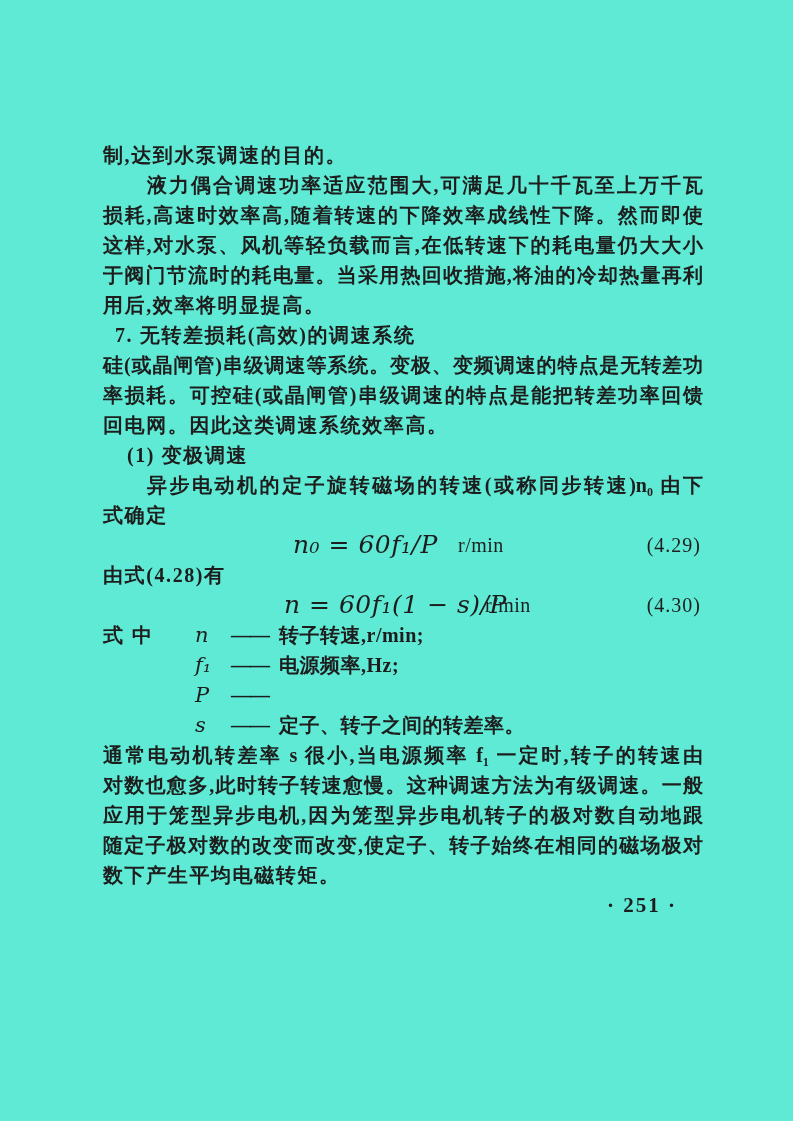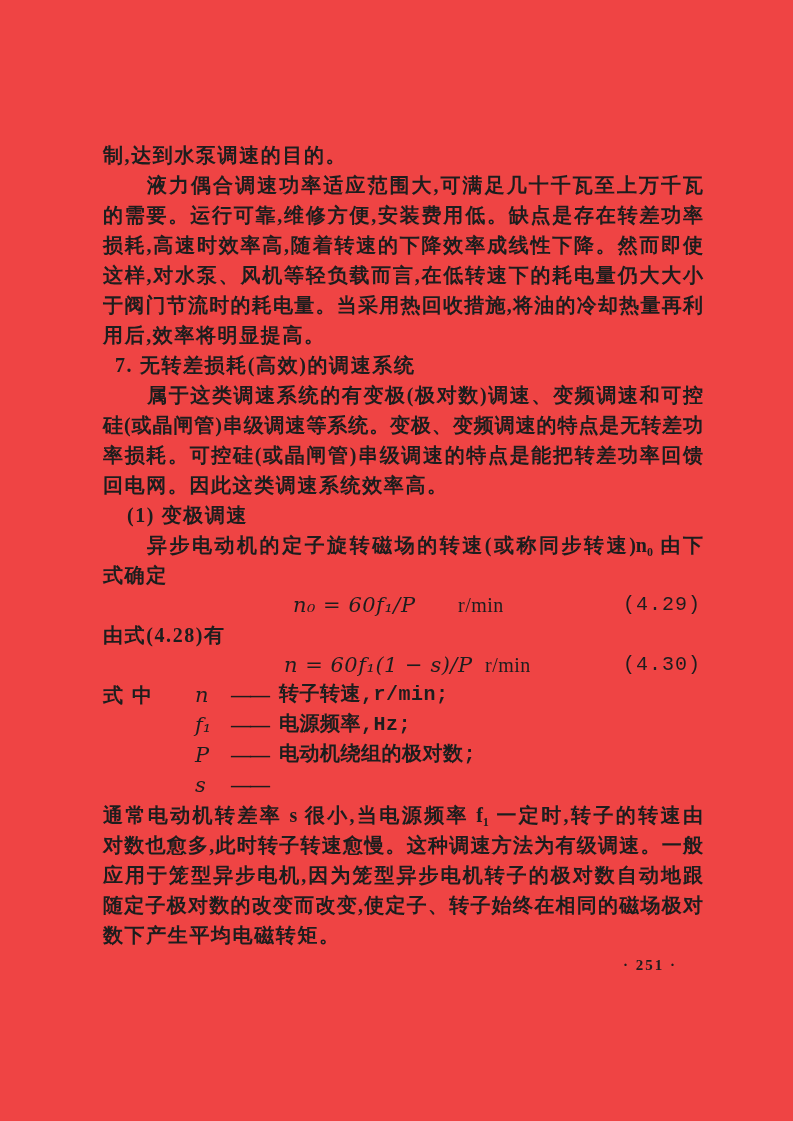--- a/index.html
+++ b/index.html
@@ -1,20 +1,20 @@
 <!DOCTYPE html>
 <html><head>
 <meta charset="utf-8">
 <style>
   html, body { margin: 0; padding: 0; }
   .page {
     position: relative;
     width: 793px;
     height: 1121px;
-    background: #ef4444;
+    background: #5eead4;
     color: #1d1d1d;
     font-family: "Liberation Serif", "DejaVu Serif", serif;
     font-weight: 600;
     overflow: hidden;
   }
   .column {
     position: absolute;
     left: 103px;
     top: 140px;
     width: 600px;
@@ -31,69 +31,67 @@
   }
   .last { letter-spacing: 1.6px; }          
   .indent { padding-left: 44px; }           
   .heading { letter-spacing: 1.6px; padding-left: 12px; }
   .subheading { letter-spacing: 1.6px; padding-left: 24px; }
 
   .formula { position: relative; font-weight: 500; }
   .expr {
     position: absolute;
     font-style: italic;
-    font-size: 21px;
+    font-size: 25px;
     font-family: "DejaVu Serif", "Liberation Serif", serif;
     letter-spacing: 0.5px;
   }
   .e1 { left: 190px; }
   .e2 { left: 152px; margin-left: 29px; }
   .unit { position: absolute; letter-spacing: 0.5px; }
   .u1 { left: 355px; }
   .u2 { left: 382px; }
-  .eqnum { position: absolute; right: 2px; letter-spacing: 1px; font-family: Liberation Mono, monospace; }
+  .eqnum { position: absolute; right: 2px; letter-spacing: 1px; }
 
   .def { position: relative; padding-left: 92px; display: flex; align-items: flex-end; }
   .wlabel { position: absolute; left: 0; letter-spacing: 9px; }
   .term {
     width: 36px;
     flex: 0 0 36px;
     font-style: italic;
     font-weight: 500;
     font-size: 21px;
     font-family: "DejaVu Serif", "Liberation Serif", serif;
   }
   .dash { margin-right: 10px; letter-spacing: -1px; }
-  .desc { letter-spacing: 0.5px; font-family: Liberation Mono, monospace; }
+  .desc { letter-spacing: 0.5px; }
 
   .pagenum {
     text-align: right;
     padding-right: 26px;
     letter-spacing: 2px;
-    font-size: 15px;
+    font-size: 21px;
   }
 </style>
 </head>
 <body>
 
 <div class="page">
   <div class="column">
 
     <div class="row last">制,达到水泵调速的目的。</div>
 
     <div class="row fill indent">液力偶合调速功率适应范围大,可满足几十千瓦至上万千瓦</div>
-    <div class="row fill">的需要。运行可靠,维修方便,安装费用低。缺点是存在转差功率</div>
     <div class="row fill">损耗,高速时效率高,随着转速的下降效率成线性下降。然而即使</div>
     <div class="row fill">这样,对水泵、风机等轻负载而言,在低转速下的耗电量仍大大小</div>
     <div class="row fill">于阀门节流时的耗电量。当采用热回收措施,将油的冷却热量再利</div>
     <div class="row last">用后,效率将明显提高。</div>
 
     <div class="row heading">7. 无转差损耗(高效)的调速系统</div>
 
-    <div class="row fill indent">属于这类调速系统的有变极(极对数)调速、变频调速和可控</div>
     <div class="row fill">硅(或晶闸管)串级调速等系统。变极、变频调速的特点是无转差功</div>
     <div class="row fill">率损耗。可控硅(或晶闸管)串级调速的特点是能把转差功率回馈</div>
     <div class="row last">回电网。因此这类调速系统效率高。</div>
 
     <div class="row subheading">(1) 变极调速</div>
 
     <div class="row fill indent">异步电动机的定子旋转磁场的转速(或称同步转速)n₀ 由下</div>
     <div class="row last">式确定</div>
 
     <div class="row formula">
@@ -117,25 +115,25 @@
       <span class="desc">转子转速,r/min;</span>
     </div>
     <div class="row def">
       <span class="term">f₁</span>
       <span class="dash">——</span>
       <span class="desc">电源频率,Hz;</span>
     </div>
     <div class="row def">
       <span class="term">P</span>
       <span class="dash">——</span>
-      <span class="desc">电动机绕组的极对数;</span>
     </div>
     <div class="row def">
       <span class="term">s</span>
       <span class="dash">——</span>
+      <span class="desc">定子、转子之间的转差率。</span>
     </div>
 
     <div class="row fill">通常电动机转差率 s 很小,当电源频率 f₁ 一定时,转子的转速由</div>
     <div class="row fill">对数也愈多,此时转子转速愈慢。这种调速方法为有级调速。一般</div>
     <div class="row fill">应用于笼型异步电机,因为笼型异步电机转子的极对数自动地跟</div>
     <div class="row fill">随定子极对数的改变而改变,使定子、转子始终在相同的磁场极对</div>
     <div class="row last">数下产生平均电磁转矩。</div>
 
     <div class="row pagenum">· 251 ·</div>
 

